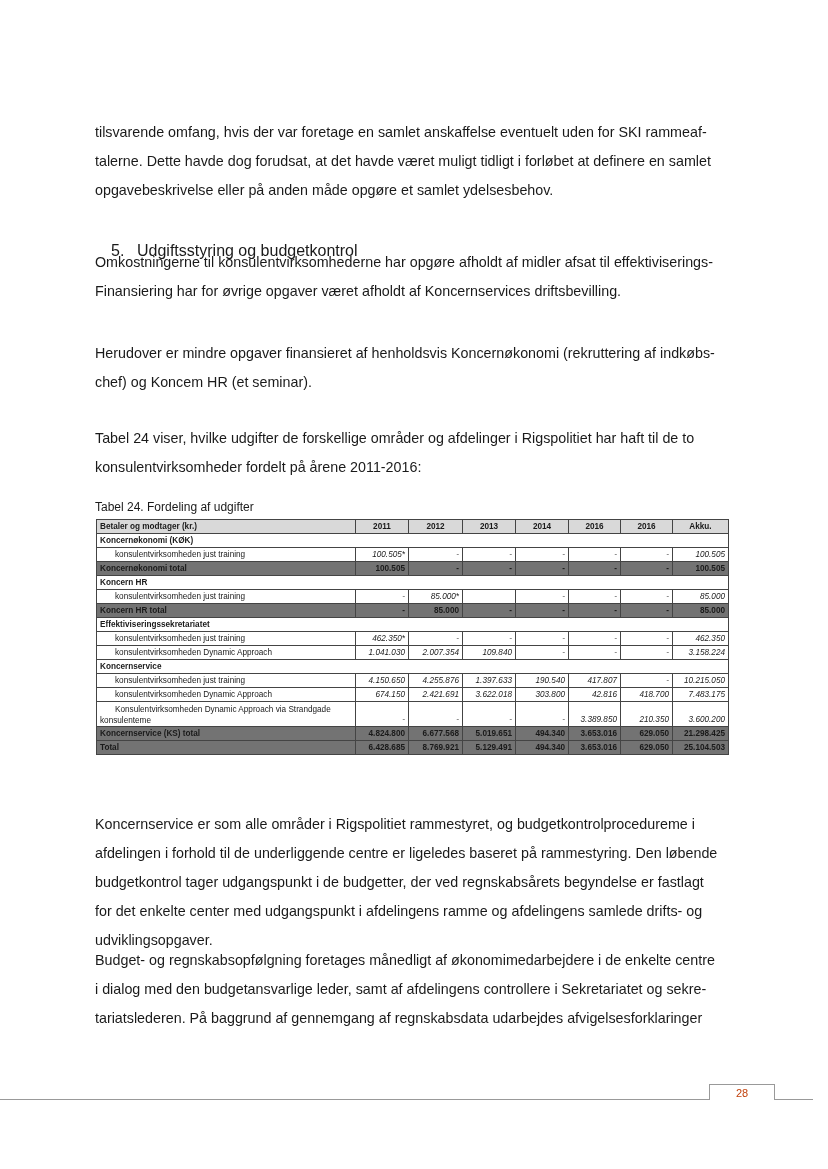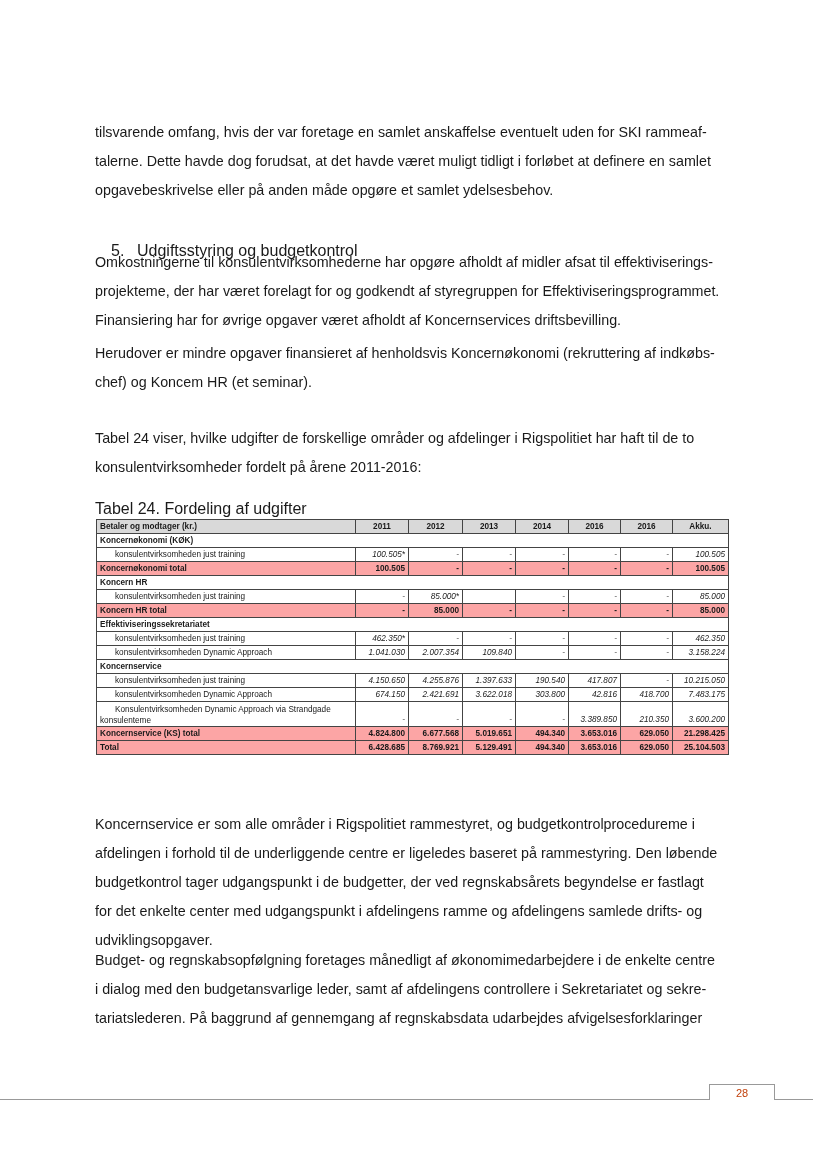--- a/index.html
+++ b/index.html
@@ -2,53 +2,52 @@
 <html><head>
 <meta charset="utf-8">
 <style>
   html, body { margin:0; padding:0; }
   body { width:828px; height:1169px; background:#ffffff; position:relative; overflow:hidden;
          font-family:"Liberation Sans", sans-serif; color:#1a1a1a; }
   .para { position:absolute; left:95px; width:640px; font-size:14.3px; line-height:29px; margin:0; }
   .para span { display:block; white-space:nowrap; }
   .heading { position:absolute; left:95px; top:226px; font-size:16px; font-weight:normal; margin:16px; }
   .heading .num { display:inline-block; width:26px; }
-  .caption { position:absolute; left:95px; top:500px; font-size:16px; margin:0; }
+  .caption { position:absolute; left:95px; top:500px; font-size:12px; margin:0; }
   table.t { position:absolute; left:96px; top:519px; width:632px; border-collapse:collapse;
             font-size:8.2px; table-layout:fixed; }
   table.t td { border:1px solid #444; padding:0 3px; height:13px; line-height:12px; white-space:nowrap; overflow:hidden; }
   table.t td.num { text-align:right; font-style:italic; }
   table.t tr.hdr td { background:#d9d9d9; font-weight:bold; text-align:center; }
   table.t tr.hdr td.lbl { text-align:left; }
   table.t tr.grp td { font-weight:bold; border-bottom:none; }
   table.t tr.item td.lbl { padding-left:18px; }
   table.t tr.item2 td { height:24px; vertical-align:bottom; }
   table.t tr.item2 td.lbl { white-space:normal; line-height:11px; padding-left:3px; text-indent:15px; }
-  table.t tr.tot td { background:#fca5a5; font-weight:bold; }
+  table.t tr.tot td { background:#737373; font-weight:bold; }
   table.t tr.tot td.num { font-style:normal; }
   .footer-line { position:absolute; top:1099px; height:1px; background:#999; }
   .pagebox { position:absolute; left:709px; top:1084px; width:64px; height:15px; border:1px solid #999;
              border-bottom:none; text-align:center; font-size:11px; color:#c2410c; line-height:16px; }
 </style>
 </head>
 <body>
 
 <div class="para" style="top:118px;">
   <span>tilsvarende omfang, hvis der var foretage en samlet anskaffelse eventuelt uden for SKI rammeaf-</span>
   <span>talerne. Dette havde dog forudsat, at det havde været muligt tidligt i forløbet at definere en samlet</span>
   <span>opgavebeskrivelse eller på anden måde opgøre et samlet ydelsesbehov.</span>
 </div>
 
 <h2 class="heading">
   <span class="num">5.</span><span>Udgiftsstyring og budgetkontrol</span>
 </h2>
 
 <div class="para" style="top:248px;">
   <span>Omkostningerne til konsulentvirksomhederne har opgøre afholdt af midler afsat til effektiviserings-</span>
-  <span>projekteme, der har været forelagt for og godkendt af styregruppen for Effektiviseringsprogrammet.</span>
   <span>Finansiering har for øvrige opgaver været afholdt af Koncernservices driftsbevilling.</span>
 </div>
 
 <div class="para" style="top:339px;">
   <span>Herudover er mindre opgaver finansieret af henholdsvis Koncernøkonomi (rekruttering af indkøbs-</span>
   <span>chef) og Koncem HR (et seminar).</span>
 </div>
 
 <div class="para" style="top:424px;">
   <span>Tabel 24 viser, hvilke udgifter de forskellige områder og afdelinger i Rigspolitiet har haft til de to</span>

